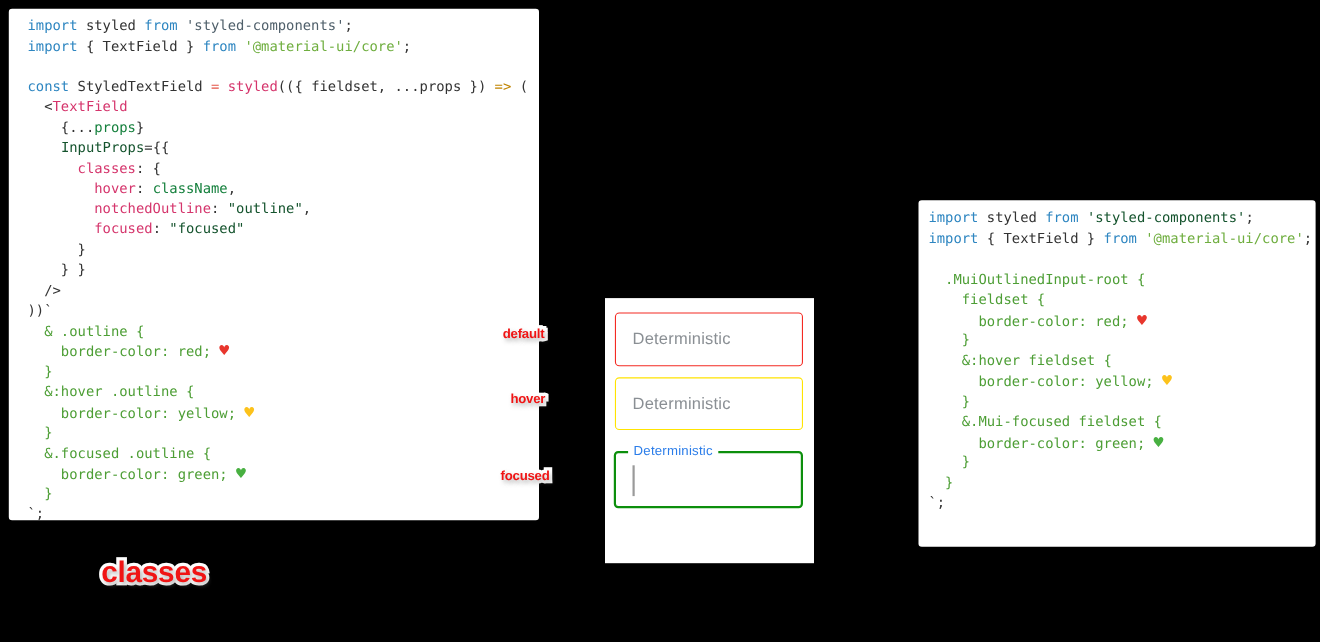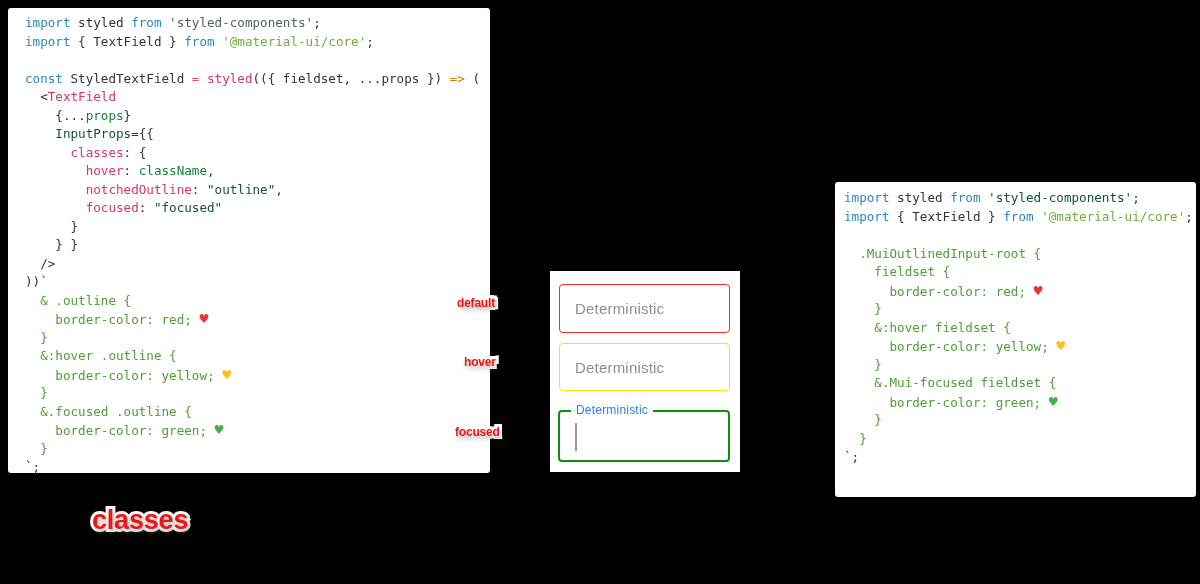--- a/index.html
+++ b/index.html
@@ -22,21 +22,21 @@
   .b{color:#15803d;}            
   .e{color:#e45649;}            
   .a{color:#c18401;}            
   .d{color:#50606b;}            
   .c{color:#4d9e35;}            
   .hr{color:#e8362d;font-size:15px;}
   .hy{color:#fcc21b;font-size:15px;}
   .hg{color:#48b041;font-size:15px;}
 
   
-  .demo-panel{position:absolute;left:550px;top:271px;width:190px;height:201px;background:#fff;}
+  .demo-panel{position:absolute;left:550px;top:271px;width:190px;height:241px;background:#fff;}
   .tf{position:absolute;left:9px;width:171px;border-radius:4px;background:#fff;box-sizing:border-box;
       display:flex;align-items:center;}
   .tf .ph{color:#8a8f94;font-size:15px;padding-left:15px;letter-spacing:.2px;}
   .tf-default{top:13px;height:49px;border:1.5px solid #f42a23;}
   .tf-hover{top:72px;height:48px;border:1.5px solid #ffe400;}
   .tf-focused{left:8px;top:139px;width:172px;height:52px;border:2px solid #0c8f0c;}
   .notch-label{position:absolute;top:-9px;left:11px;background:#fff;padding:0 5px;
                font-size:12px;font-weight:500;color:#2b7de9;letter-spacing:.2px;}
   .cursor{position:absolute;left:15px;top:11px;width:2px;height:28px;background:#9a9a9a;}
 

